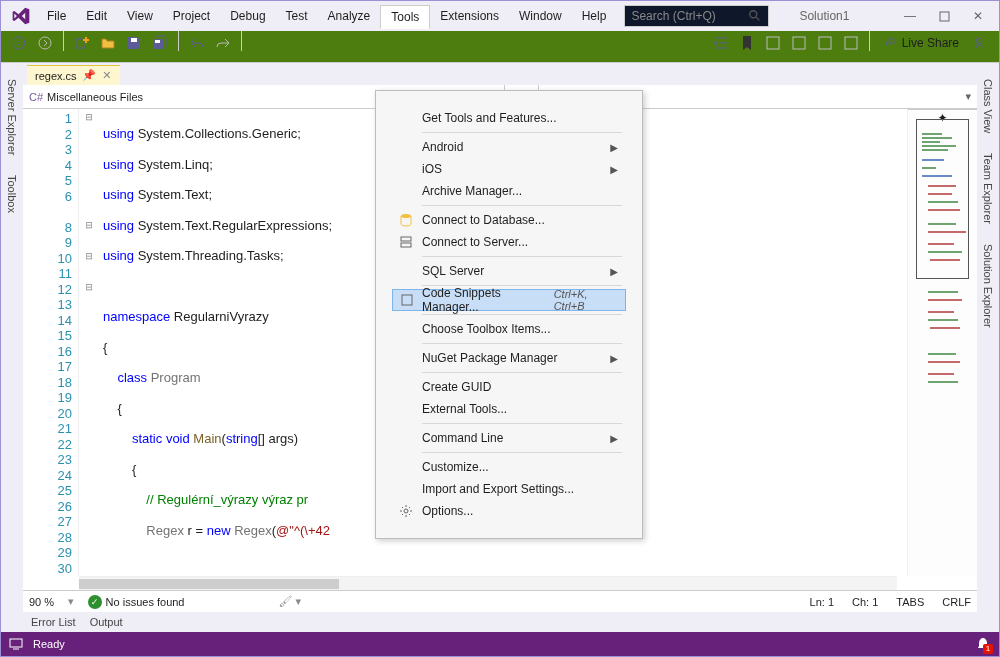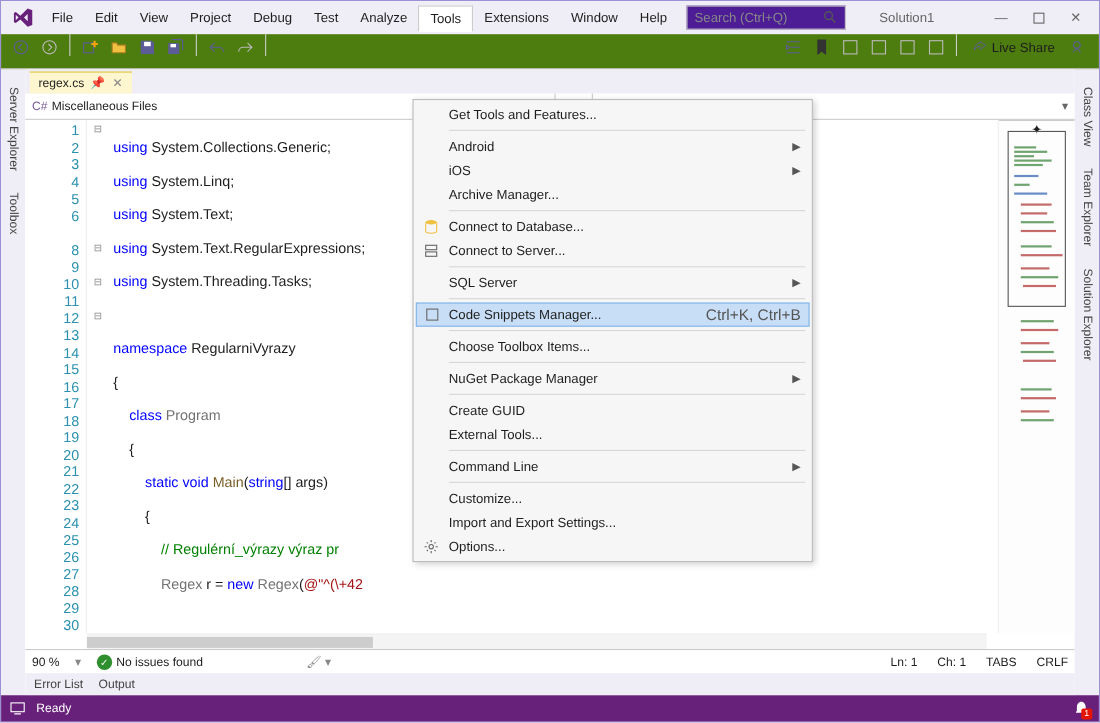--- a/index.html
+++ b/index.html
@@ -5,21 +5,21 @@
 * { margin: 0; padding: 0; box-sizing: border-box; font-family: "Segoe UI", Tahoma, sans-serif; }
 body { width: 1000px; height: 657px; overflow: hidden; background: #fff; font-size: 12px; color: #1e1e1e; }
 .window { display: flex; flex-direction: column; width: 100%; height: 100%; border: 1px solid #9b8fd6; }
 
 
 .titlebar { display: flex; align-items: center; height: 30px; background: #efeef6; padding: 0 4px; position: relative; z-index: 1; }
 .titlebar .vs-logo { width: 20px; height: 20px; margin: 0 6px; }
 .titlebar .menu { display: flex; }
 .titlebar .menu-item { padding: 4px 10px; cursor: default; }
 .titlebar .menu-item.active { background: #fff; border: 1px solid #ccc; border-bottom: 1px solid #fff; margin-bottom: -1px; }
-.titlebar .search { margin-left: 8px; width: 145px; height: 22px; border: 1px solid #ccc; background: #4c1d95; display: flex; align-items: center; padding: 0 6px; color: #888; }
+.titlebar .search { margin-left: 8px; width: 145px; height: 22px; border: 1px solid #ccc; background: #0f172a; display: flex; align-items: center; padding: 0 6px; color: #888; }
 .titlebar .search span { flex: 1; }
 .titlebar .solution { margin-left: 30px; color: #666; }
 .titlebar .win-controls { margin-left: auto; display: flex; }
 .titlebar .win-btn { width: 34px; height: 25px; display: flex; align-items: center; justify-content: center; color: #666; }
 
 
 .toolbar { display: flex; height: 32px; background: #4d7c0f; border-bottom: 1px solid #ccc; padding: 0 6px; gap: 2px; position: relative; z-index: 0; }
 .tool-btn { width: 24px; height: 24px; display: flex; align-items: center; justify-content: center; color: #5c5c99; border-radius: 2px; }
 .tool-sep { width: 1px; height: 20px; background: #ccc; margin: 0 4px; }
 .tool-live { margin-left: auto; display: flex; align-items: center; gap: 4px; padding: 0 8px; height: 24px; }
@@ -70,25 +70,25 @@
 .scrollbar-h { height: 14px; border-top: 1px solid #eee; background: #f4f4f4; position: relative; margin: 0 80px 0 56px;}
 .scrollbar-h .thumb { position: absolute; left: 0; top: 2px; height: 10px; width: 260px; background: #cdcdcd; }
 
 
 .bottom-tabs { height: 20px; background: #efeef6; display: flex; align-items: center; padding: 0 8px; gap: 14px; font-size: 11px; color: #444; }
 .statusbar { height: 24px; background: #68217a; color: #fff; display: flex; align-items: center; padding: 0 8px; gap: 10px; font-size: 11px; }
 .statusbar .notif { margin-left: auto; position: relative; }
 .statusbar .notif .badge { position: absolute; right: -2px; bottom: -2px; width: 10px; height: 10px; background: #e51400; border-radius: 2px; font-size: 8px; text-align: center; line-height: 10px; }
 
 
-.dropdown { position: absolute; left: 374px; top: 27px; width: 364px; background: #f6f6f6; border: 1px solid #bcbcbc; box-shadow: 2px 2px 6px rgba(0,0,0,0.2); z-index: 100; padding: 2px; }
+.dropdown { position: absolute; left: 374px; top: 27px; width: 268px; background: #f6f6f6; border: 1px solid #bcbcbc; box-shadow: 2px 2px 6px rgba(0,0,0,0.2); z-index: 100; padding: 16px; }
 .dd-item { display: flex; align-items: center; height: 22px; padding: 0 8px 0 30px; position: relative; font-size: 12px; }
 .dd-item.highlight { background: #c8def6; border: 1px solid #7eb4ea; padding: 0 7px 0 29px; height: 22px; }
 .dd-item .arrow { margin-left: auto; color: #555; font-size: 10px; }
-.dd-item .shortcut { margin-left: auto; color: #555; font-size: 14px; }
+.dd-item .shortcut { margin-left: auto; color: #555; font-size: 11px; font-style: italic; }
 .dd-item .icon { position: absolute; left: 6px; width: 16px; height: 16px; display: flex; align-items: center; justify-content: center; }
 .dd-sep { height: 1px; background: #d7d7d7; margin: 3px 4px 3px 30px; }
 
 svg { display: block; }
 </style>
 </head>
 <body>
 
 <div class="window">
 

